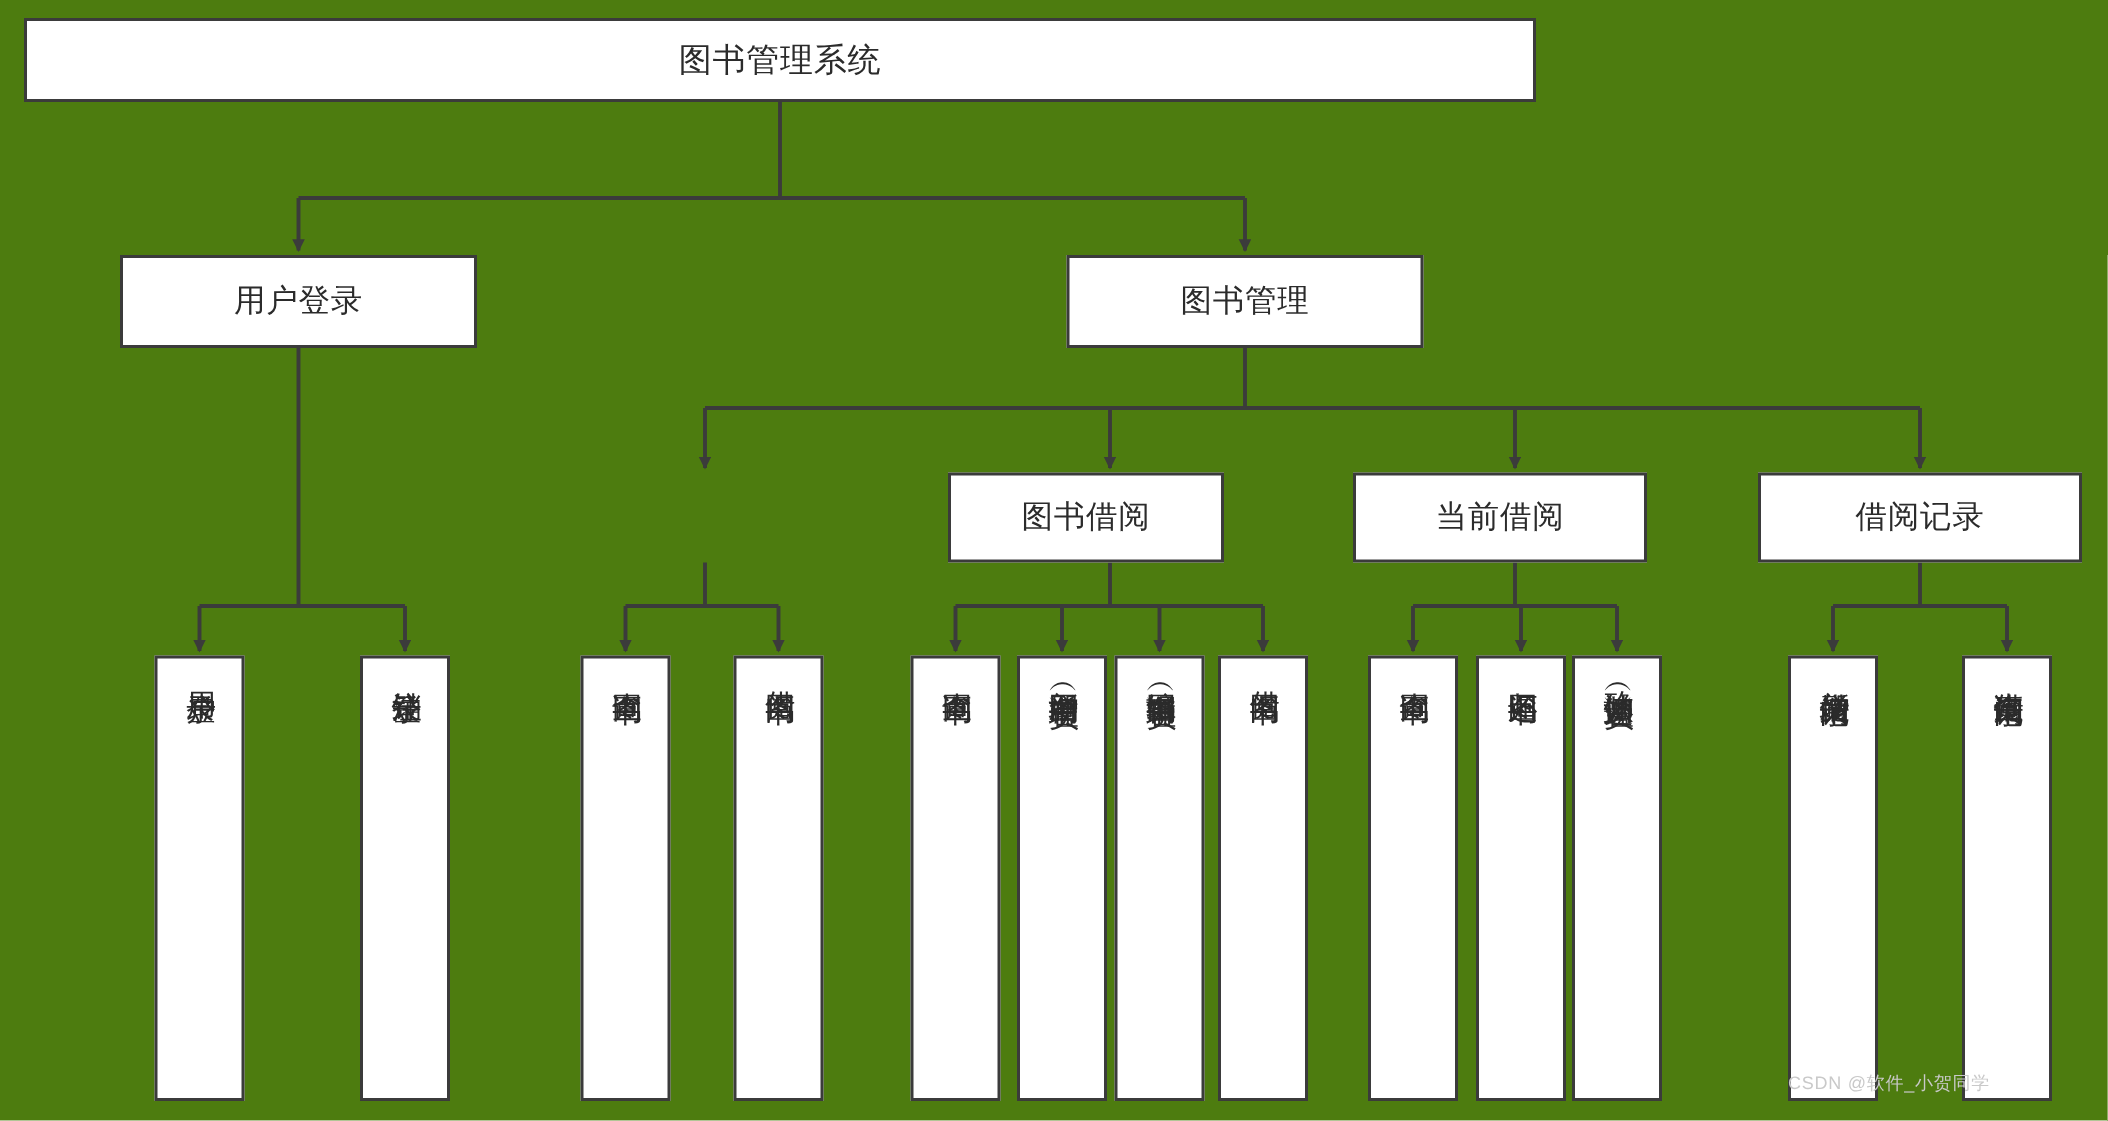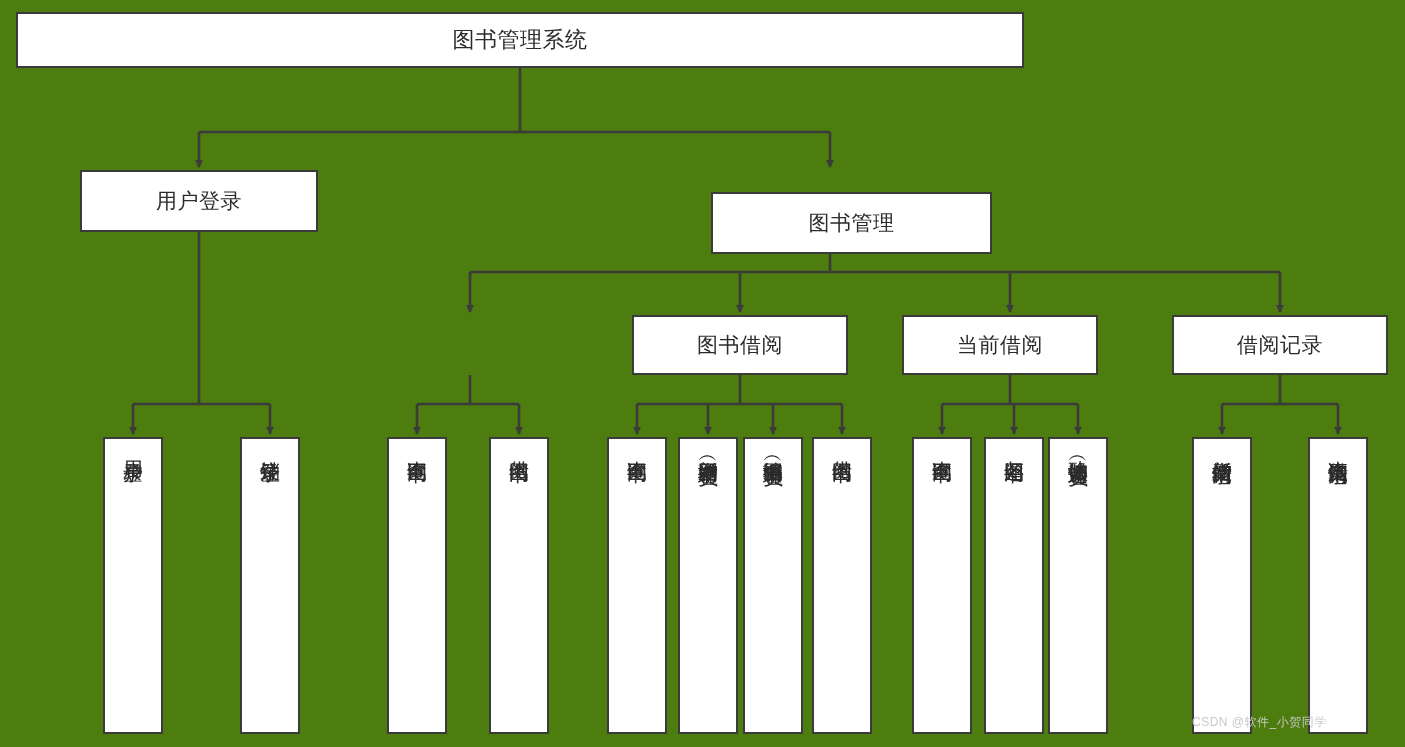--- a/index.html
+++ b/index.html
@@ -130,25 +130,25 @@
     </g>
   </svg>
 
   <div class="node horiz root" style="left:16px; top:12px; width:1008px; height:56px;">
     <span class="label">图书管理系统</span>
   </div>
 
   <div class="node horiz" style="left:80px; top:170px; width:238px; height:62px;">
     <span class="label">用户登录</span>
   </div>
-  <div class="node horiz" style="left:711px; top:170px; width:281px; height:62px;margin-top:22px;">
+  <div class="node horiz" style="left:711px; top:170px; width:238px; height:62px;">
     <span class="label">图书管理</span>
   </div>
 
-  <div class="node horiz" style="left:632px; top:315px; width:216px; height:60px;">
+  <div class="node horiz" style="left:632px; top:315px; width:184px; height:60px;">
     <span class="label">图书借阅</span>
   </div>
   <div class="node horiz" style="left:902px; top:315px; width:196px; height:60px;">
     <span class="label">当前借阅</span>
   </div>
   <div class="node horiz" style="left:1172px; top:315px; width:216px; height:60px;">
     <span class="label">借阅记录</span>
   </div>
 
   <div class="node vert" style="left:103px; top:437px; width:60px; height:297px;">

